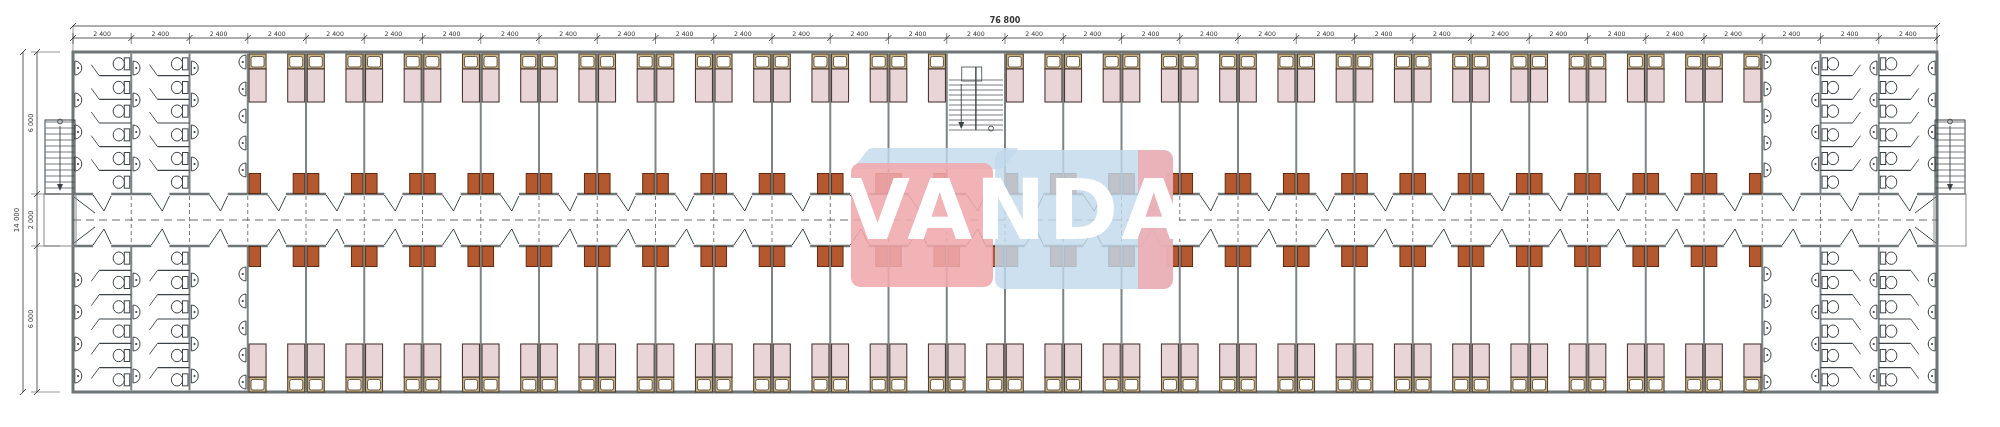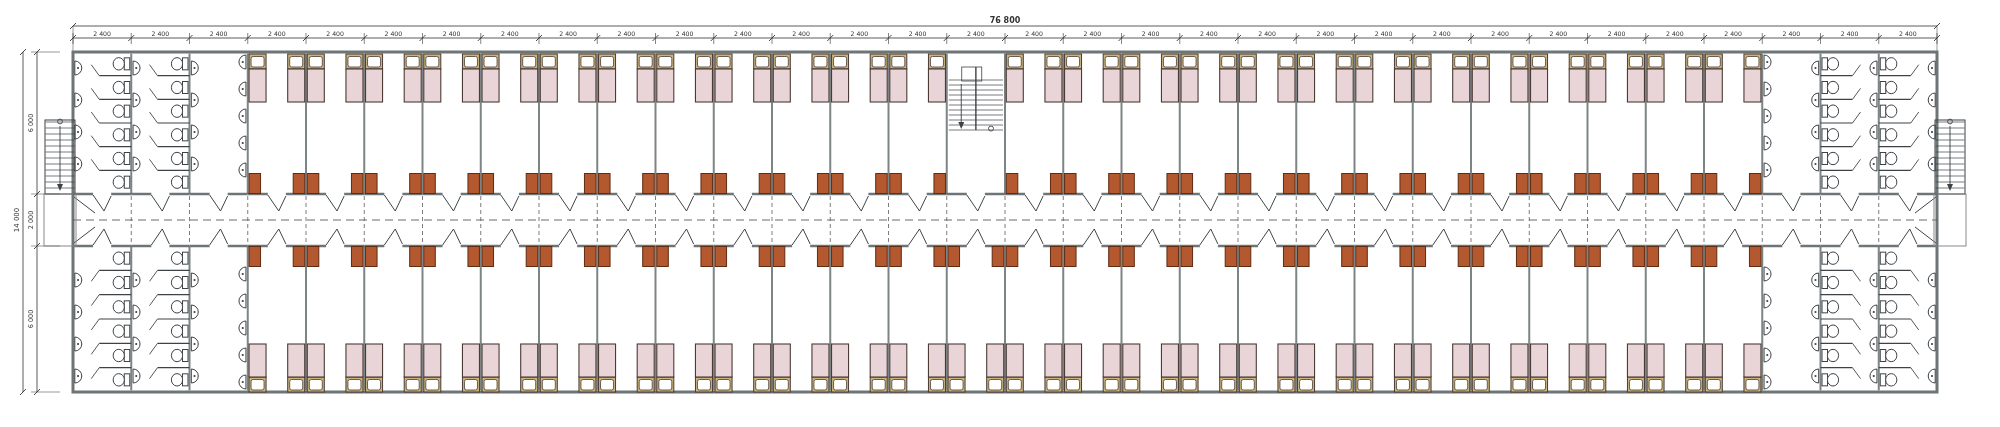--- a/index.html
+++ b/index.html
@@ -1327,13 +1327,20 @@
         <line x1="1935.5" y1="170" x2="1964.5" y2="170" stroke="#3d4246" stroke-width="0.7"></line>
         <line x1="1935.5" y1="176" x2="1964.5" y2="176" stroke="#3d4246" stroke-width="0.7"></line>
         <line x1="1935.5" y1="182" x2="1964.5" y2="182" stroke="#3d4246" stroke-width="0.7"></line>
         <line x1="1935.5" y1="188" x2="1964.5" y2="188" stroke="#3d4246" stroke-width="0.7"></line>
         <line x1="1950" y1="126" x2="1950" y2="184" stroke="#3d4246" stroke-width="0.9"></line>
         <polygon points="1947,184 1953,184 1950,191" fill="#3d4246"></polygon>
         <circle cx="1950" cy="121.5" r="2.4" fill="none" stroke="#3d4246" stroke-width="0.9"></circle>
         <rect x="1934" y="194" width="32" height="52" fill="none" stroke="#888" stroke-width="1"></rect>
       </g>
     </svg>
+  <div class="wm">
+    <div class="wm-top-slab" style="background: rgba(194, 217, 236, 0.8);"></div>
+    <div class="wm-red-box" style="background: rgba(240, 168, 173, 0.88);"></div>
+    <div class="wm-blue-box" style="background: rgba(194, 217, 236, 0.82);"></div>
+    <div class="wm-red-band" style="background: rgba(240, 168, 173, 0.82);"></div>
+    <div class="wm-text" style="color: rgb(255, 255, 255);">VANDA</div>
+  </div>
 </div>
 
 </body></html>

